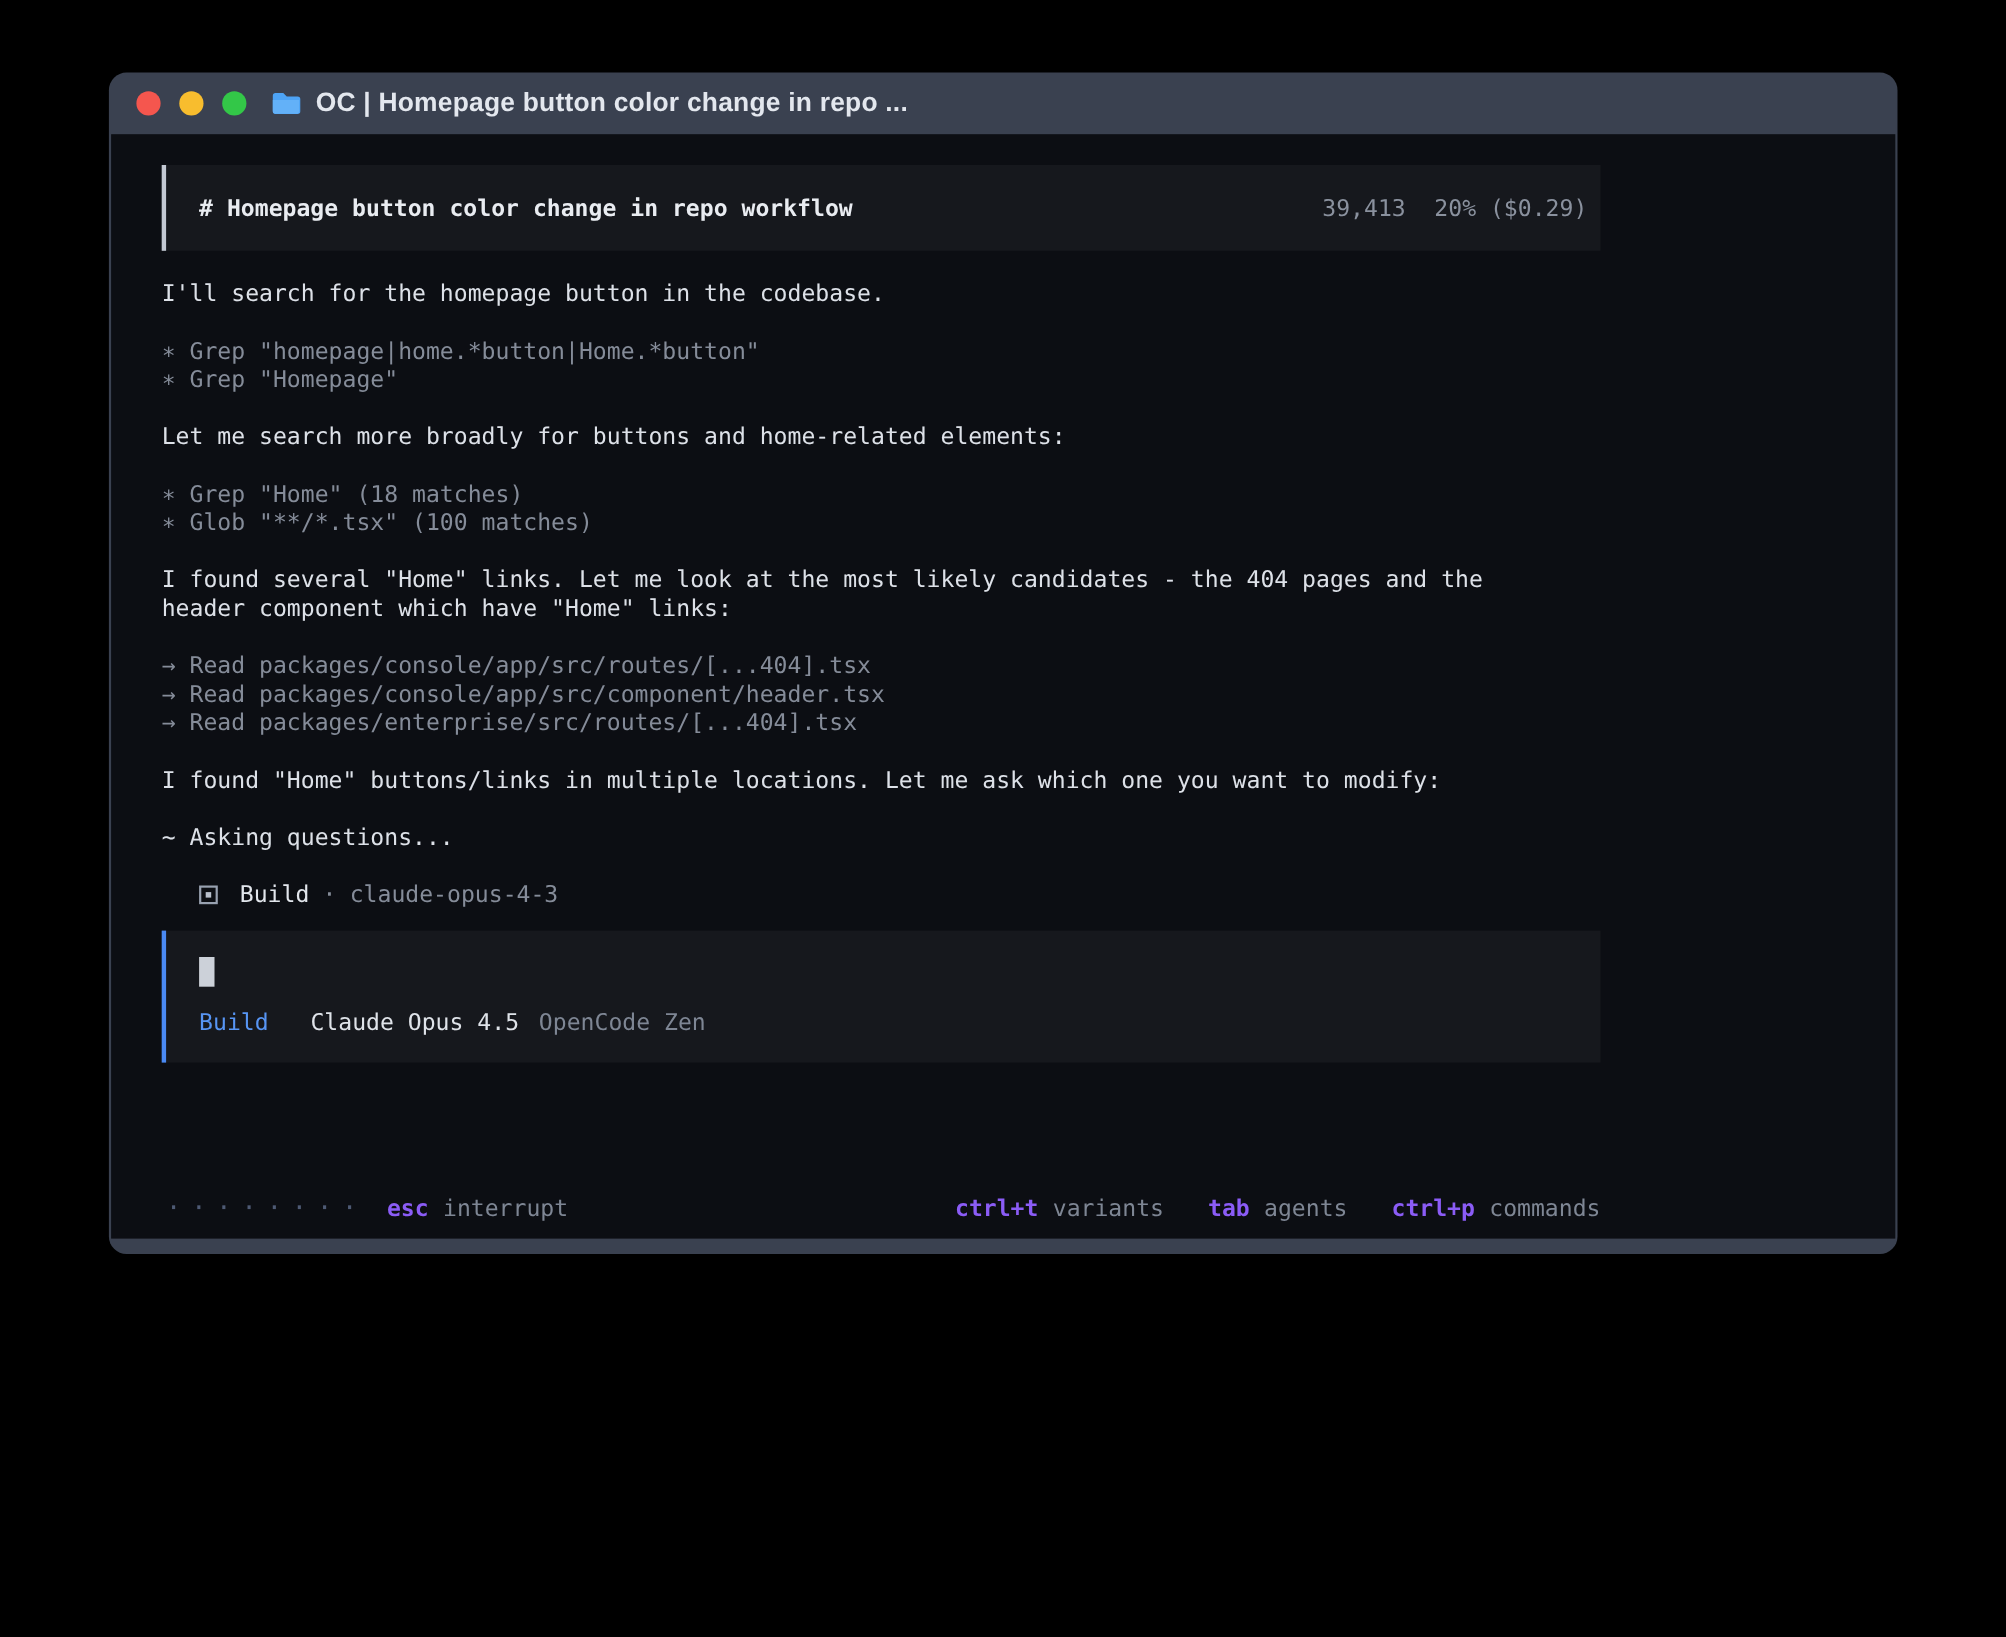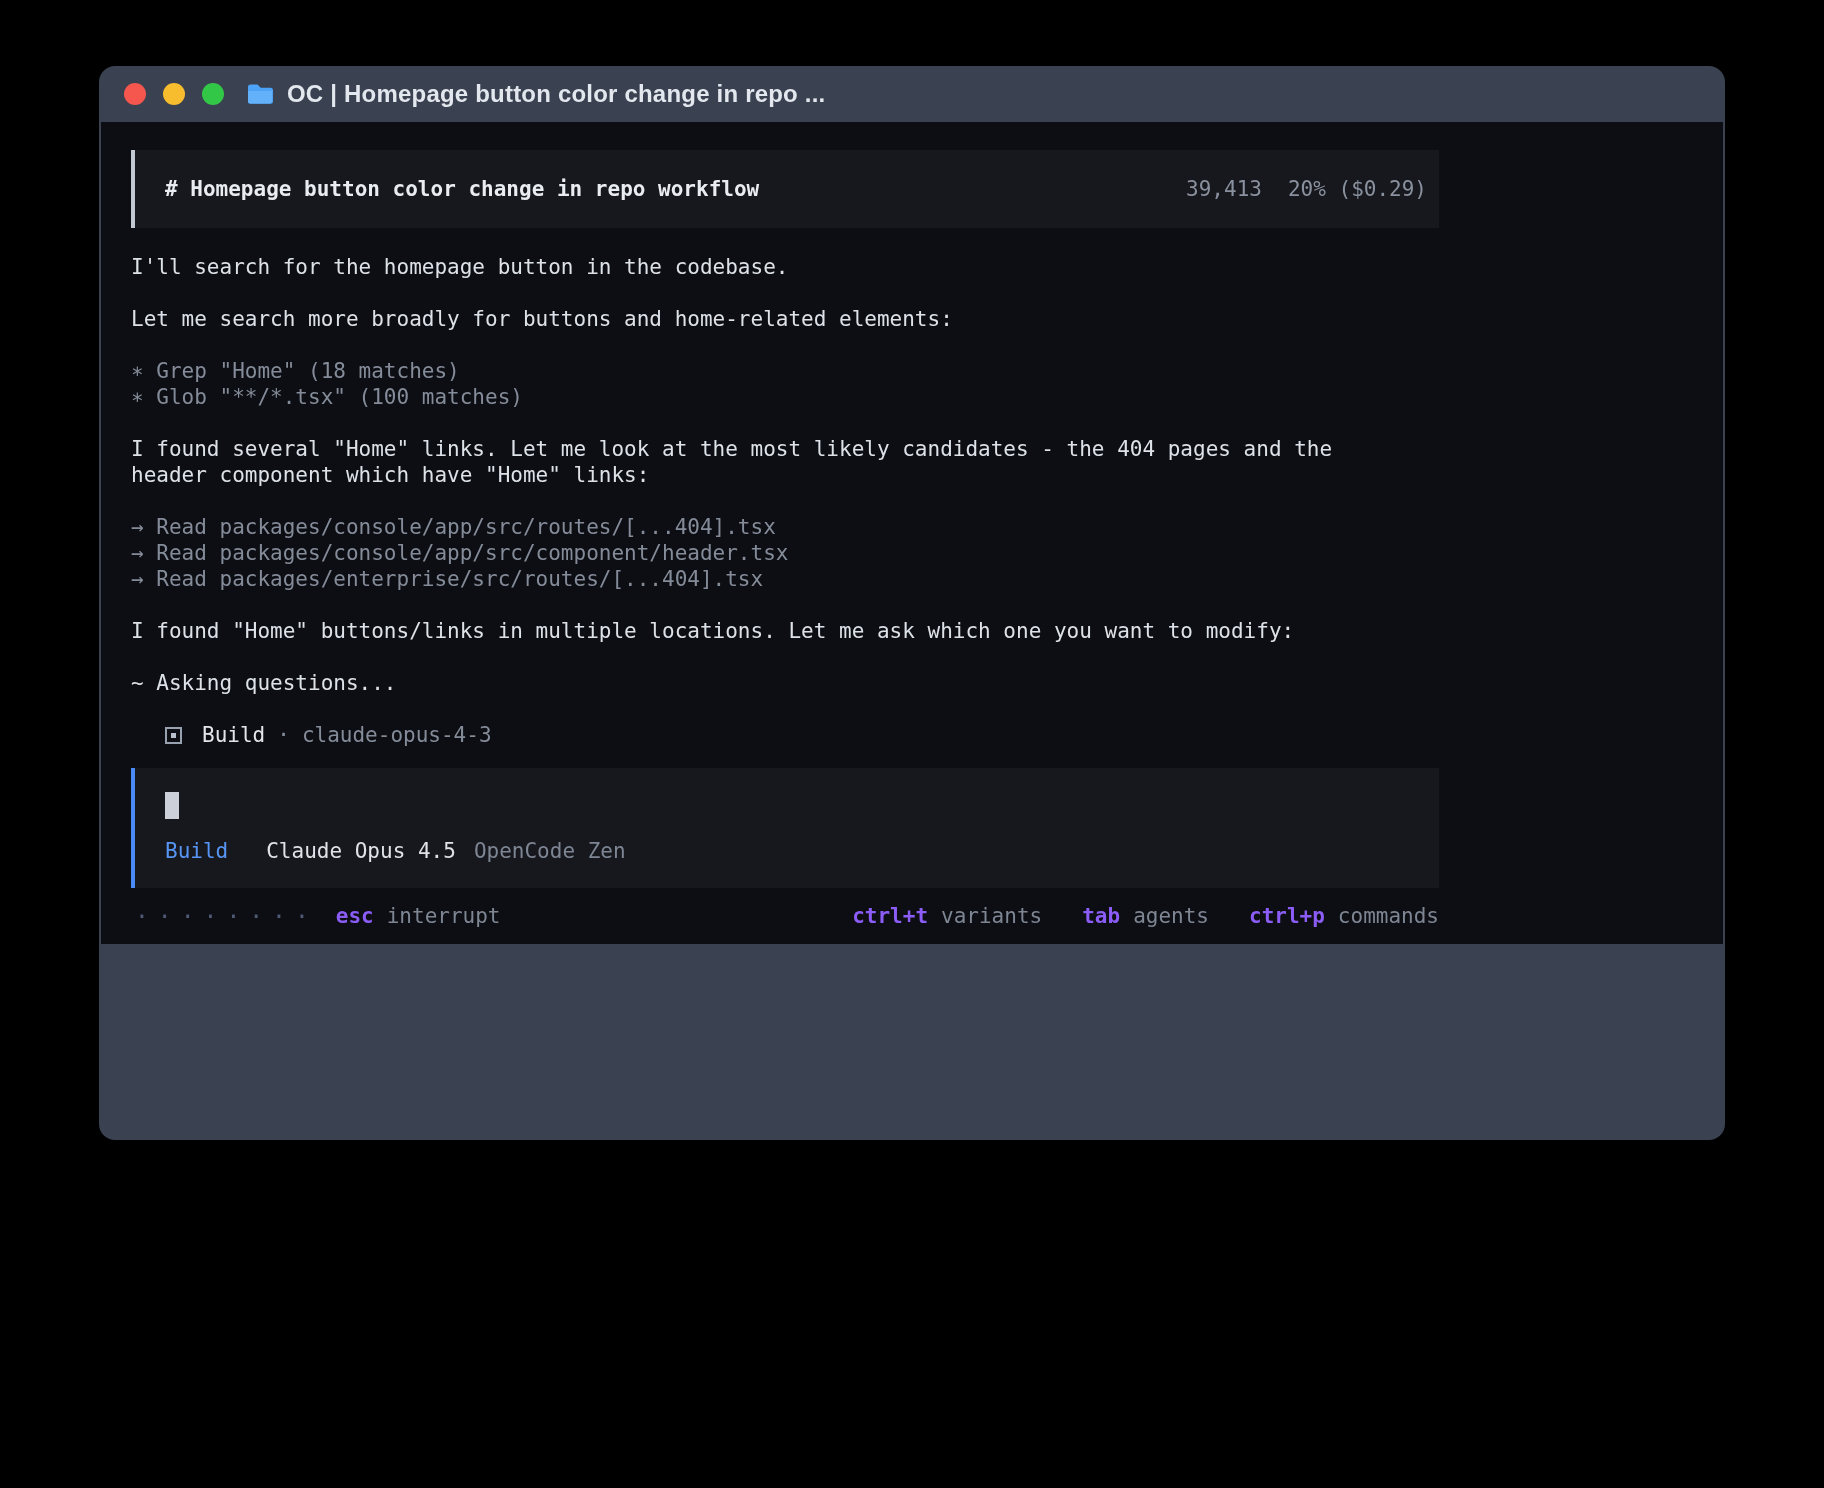--- a/index.html
+++ b/index.html
@@ -20,21 +20,21 @@
   .light { width:22px; height:22px; border-radius:50%; display:inline-block; }
   .light.red    { background:#f5564e; }
   .light.yellow { background:#f8bd2e; }
   .light.green  { background:#33c748; }
   .folder { margin-left:22px; display:flex; align-items:center; }
   .wtitle { margin-left:13px; color:#e3e7ee; font-size:24px; font-weight:700; letter-spacing:.2px;
             white-space:nowrap; overflow:hidden; }
 
   
   .terminal {
-    height:822px; background:#0c0e13; padding-top:28px; overflow:hidden;
+    height:1004px; background:#0c0e13; padding-top:28px; overflow:hidden;padding-left:16px;
   }
   .column { width:1308px; margin-left:30px; position:relative; height:100%; }
 
   .header-block {
     height:78px; background:#16181d; border-left:4px solid #c3c9d3;
     display:flex; align-items:center; justify-content:space-between;
     padding:0 12px 0 30px;
   }
   .h-title { color:#e9ecf1; font-size:21px; font-weight:700; }
   .h-stats { color:#8a919e; font-size:21px; display:flex; gap:26px; }
@@ -111,20 +111,24 @@
         <span class="h-title"># Homepage button color change in repo workflow</span>
         <span class="h-stats">
           <span>39,413</span>
           <span>20% ($0.29)</span>
         </span>
       </div>
 
 
       <div class="para text">I'll search for the homepage button in the codebase.</div>
 
+      <div class="para tool">
+        <div class="tool-line">∗ Grep "homepage|home.*button|Home.*button"</div>
+        <div class="tool-line">∗ Grep "Homepage"</div>
+      </div>
 
       <div class="para text">Let me search more broadly for buttons and home-related elements:</div>
 
       <div class="para tool">
         <div class="tool-line">∗ Grep "Home" (18 matches)</div>
         <div class="tool-line">∗ Glob "**/*.tsx" (100 matches)</div>
       </div>
 
       <div class="para text">I found several "Home" links. Let me look at the most likely candidates - the 404 pages and the header component which have "Home" links:</div>
 

